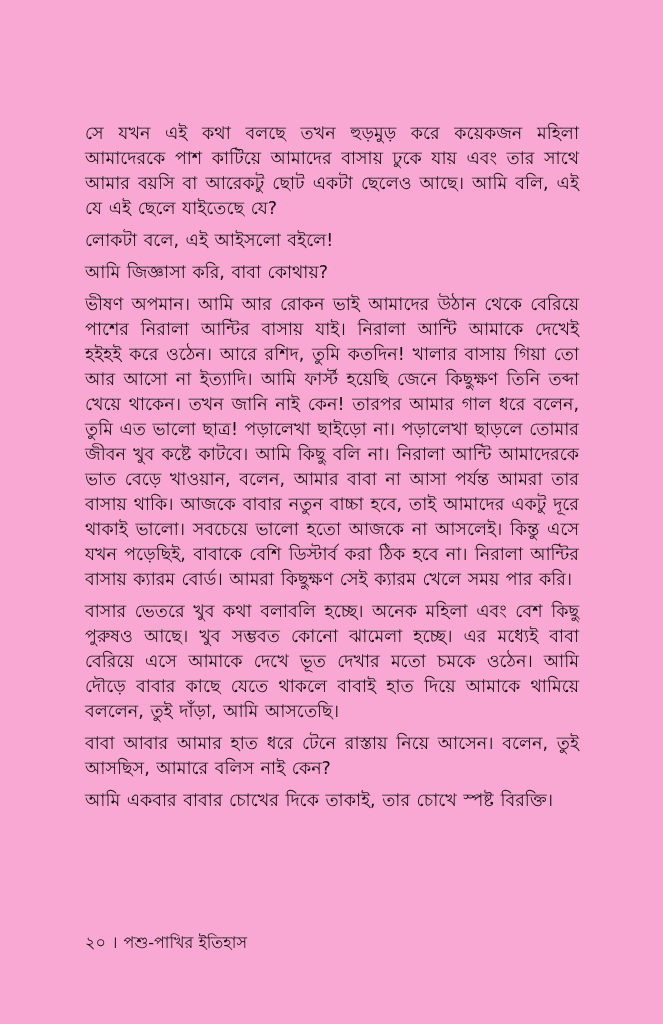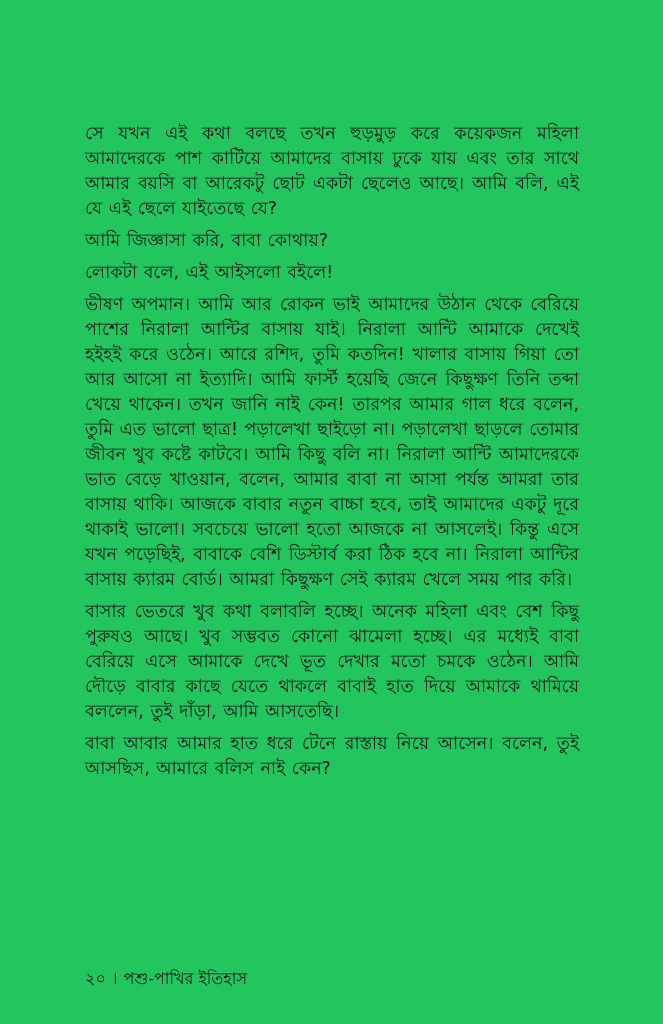--- a/index.html
+++ b/index.html
@@ -4,21 +4,21 @@
 <style>
   html, body {
     margin: 0;
     padding: 0;
     background: #ffffff;
   }
   .page {
     position: relative;
     width: 663px;
     height: 1024px;
-    background: #22c55e;
+    background: #f9a8d4;
     overflow: hidden;
     font-family: "DejaVu Sans", "Liberation Sans", sans-serif;
   }
   .text-block {
     position: absolute;
     left: 85px;
     top: 121px;
     width: 494px;
   }
   .para {
@@ -31,35 +31,35 @@
     word-spacing: 1px;
   }
   .footer {
     position: absolute;
     left: 85px;
     top: 932px;
     font-size: 16px;
     line-height: 22px;
     color: #141414;
     white-space: nowrap;
-    margin-top: 36px;
   }
   .footer .sep {
     margin: 0 6px;
   }
 </style>
 </head>
 <body>
 
 <div class="page">
   <div class="text-block">
       <p class="para">সে যখন এই কথা বলছে তখন হুড়মুড় করে কয়েকজন মহিলা আমাদেরকে পাশ কাটিয়ে আমাদের বাসায় ঢুকে যায় এবং তার সাথে আমার বয়সি বা আরেকটু ছোট একটা ছেলেও আছে। আমি বলি, এই যে এই ছেলে যাইতেছে যে?</p>
+      <p class="para">লোকটা বলে, এই আইসলো বইলে!</p>
       <p class="para">আমি জিজ্ঞাসা করি, বাবা কোথায়?</p>
-      <p class="para">লোকটা বলে, এই আইসলো বইলে!</p>
       <p class="para">ভীষণ অপমান। আমি আর রোকন ভাই আমাদের উঠান থেকে বেরিয়ে পাশের নিরালা আন্টির বাসায় যাই। নিরালা আন্টি আমাকে দেখেই হইহই করে ওঠেন। আরে রশিদ, তুমি কতদিন! খালার বাসায় গিয়া তো আর আসো না ইত্যাদি। আমি ফার্স্ট হয়েছি জেনে কিছুক্ষণ তিনি তব্দা খেয়ে থাকেন। তখন জানি নাই কেন! তারপর আমার গাল ধরে বলেন, তুমি এত ভালো ছাত্র! পড়ালেখা ছাইড়ো না। পড়ালেখা ছাড়লে তোমার জীবন খুব কষ্টে কাটবে। আমি কিছু বলি না। নিরালা আন্টি আমাদেরকে ভাত বেড়ে খাওয়ান, বলেন, আমার বাবা না আসা পর্যন্ত আমরা তার বাসায় থাকি। আজকে বাবার নতুন বাচ্চা হবে, তাই আমাদের একটু দূরে থাকাই ভালো। সবচেয়ে ভালো হতো আজকে না আসলেই। কিন্তু এসে যখন পড়েছিই, বাবাকে বেশি ডিস্টার্ব করা ঠিক হবে না। নিরালা আন্টির বাসায় ক্যারম বোর্ড। আমরা কিছুক্ষণ সেই ক্যারম খেলে সময় পার করি।</p>
       <p class="para">বাসার ভেতরে খুব কথা বলাবলি হচ্ছে। অনেক মহিলা এবং বেশ কিছু পুরুষও আছে। খুব সম্ভবত কোনো ঝামেলা হচ্ছে। এর মধ্যেই বাবা বেরিয়ে এসে আমাকে দেখে ভূত দেখার মতো চমকে ওঠেন। আমি দৌড়ে বাবার কাছে যেতে থাকলে বাবাই হাত দিয়ে আমাকে থামিয়ে বললেন, তুই দাঁড়া, আমি আসতেছি।</p>
       <p class="para">বাবা আবার আমার হাত ধরে টেনে রাস্তায় নিয়ে আসেন। বলেন, তুই আসছিস, আমারে বলিস নাই কেন?</p>
+      <p class="para">আমি একবার বাবার চোখের দিকে তাকাই, তার চোখে স্পষ্ট বিরক্তি।</p>
     </div>
 
   <div class="footer">
     <span>২০</span><span class="sep">।</span><span>পশু-পাখির ইতিহাস</span>
   </div>
 </div>
 
 </body></html>

